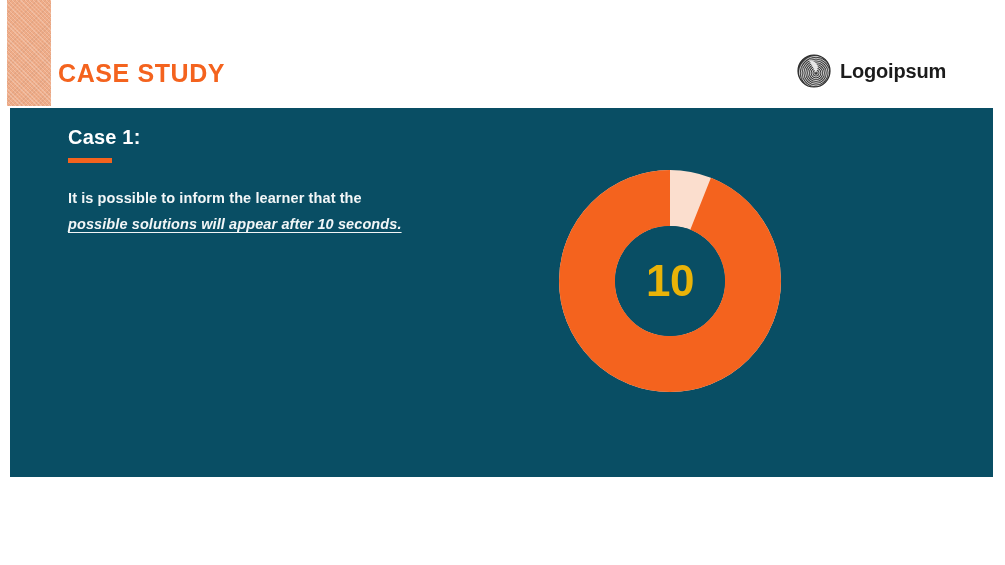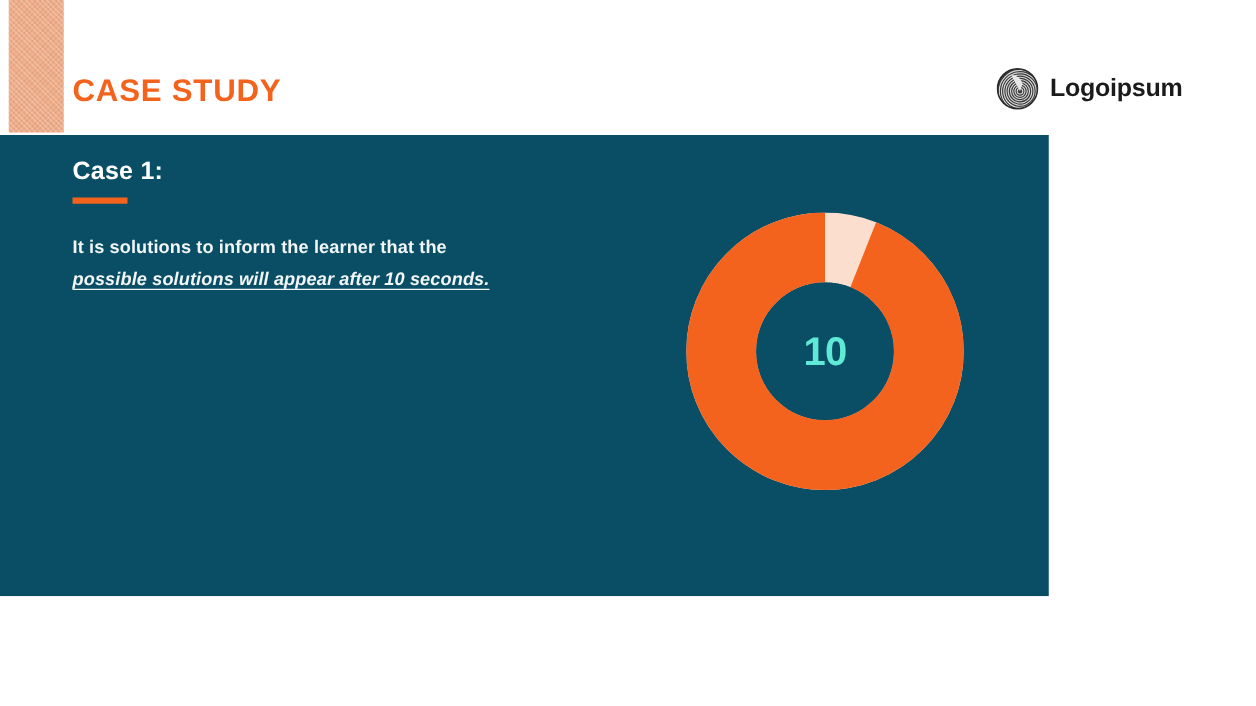--- a/index.html
+++ b/index.html
@@ -83,23 +83,23 @@
     font-weight: bold;
     color: #1b1b1b;
     letter-spacing: -0.2px;
     line-height: 1;
     white-space: nowrap;
   }
 
   
   #body-band {
     position: absolute;
-    left: 0;
+    left: 10px;
     top: 108px;
-    width: 839px;
+    width: 983px;
     height: 369px;
     background: #094e64;
   }
 
   #content-left {
     position: absolute;
     left: 58px;
     top: 18px;
     width: 400px;
   }
@@ -164,23 +164,23 @@
   }
   #countdown-value {
     position: absolute;
     left: 0;
     top: 0;
     width: 222px;
     height: 222px;
     display: flex;
     align-items: center;
     justify-content: center;
-    font-size: 32px;
-    font-weight: bold;
-    color: #5eead4;
+    font-size: 44px;
+    font-weight: bold;
+    color: #eab308;
     letter-spacing: -0.5px;
     line-height: 1;
   }
 
   
   #footer-area {
     position: absolute;
     left: 0;
     top: 477px;
     width: 1005px;
@@ -229,21 +229,21 @@
 
   <div id="body-band">
 
     <div id="content-left">
 
       <div id="case-heading">Case 1:</div>
 
       <div id="case-underline"></div>
 
 
-      <p id="para-secondary"><span>It is solutions to inform the learner that the </span><span id="para-secondary-emphasis">possible solutions will appear after 10 seconds.</span></p>
+      <p id="para-secondary"><span>It is possible to inform the learner that the </span><span id="para-secondary-emphasis">possible solutions will appear after 10 seconds.</span></p>
     </div>
 
     <div id="countdown">
       <svg id="countdown-svg" viewBox="0 0 222 222" xmlns="http://www.w3.org/2000/svg">
 
         <circle cx="111" cy="111" r="83" fill="none" stroke="#fbdece" stroke-width="56"></circle>
 
         <circle id="donut-remaining" cx="111" cy="111" r="83" fill="none" stroke="#f4631e" stroke-width="56" stroke-dasharray="490.21 31.29" stroke-dashoffset="-31.29" transform="rotate(-90 111 111)"></circle>
 
         <circle cx="111" cy="111" r="55" fill="#094e64"></circle>

